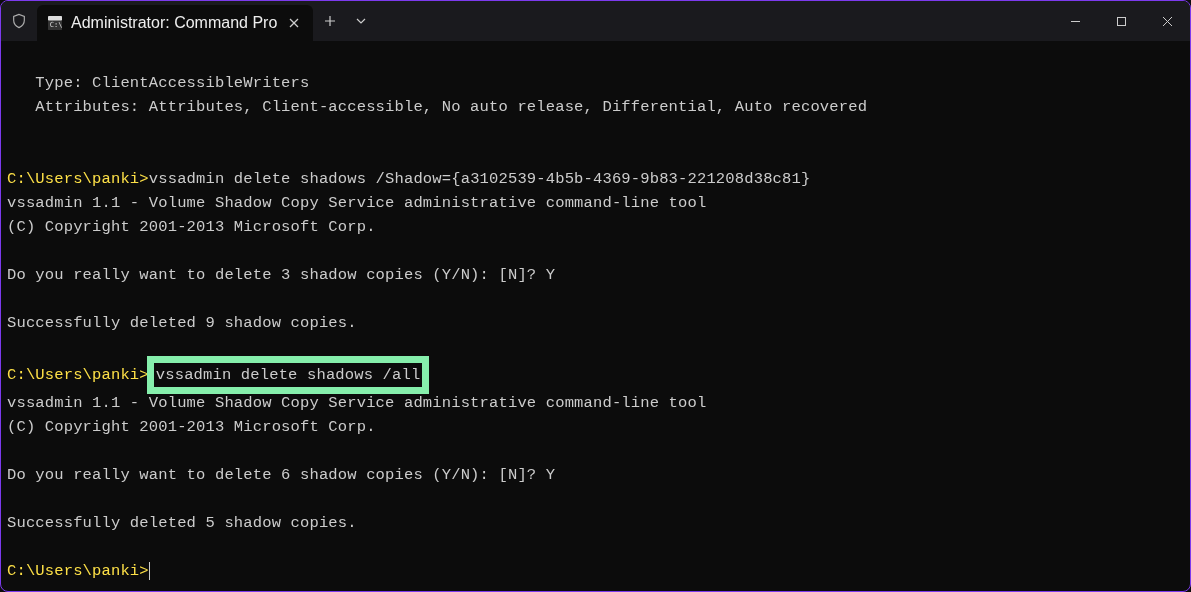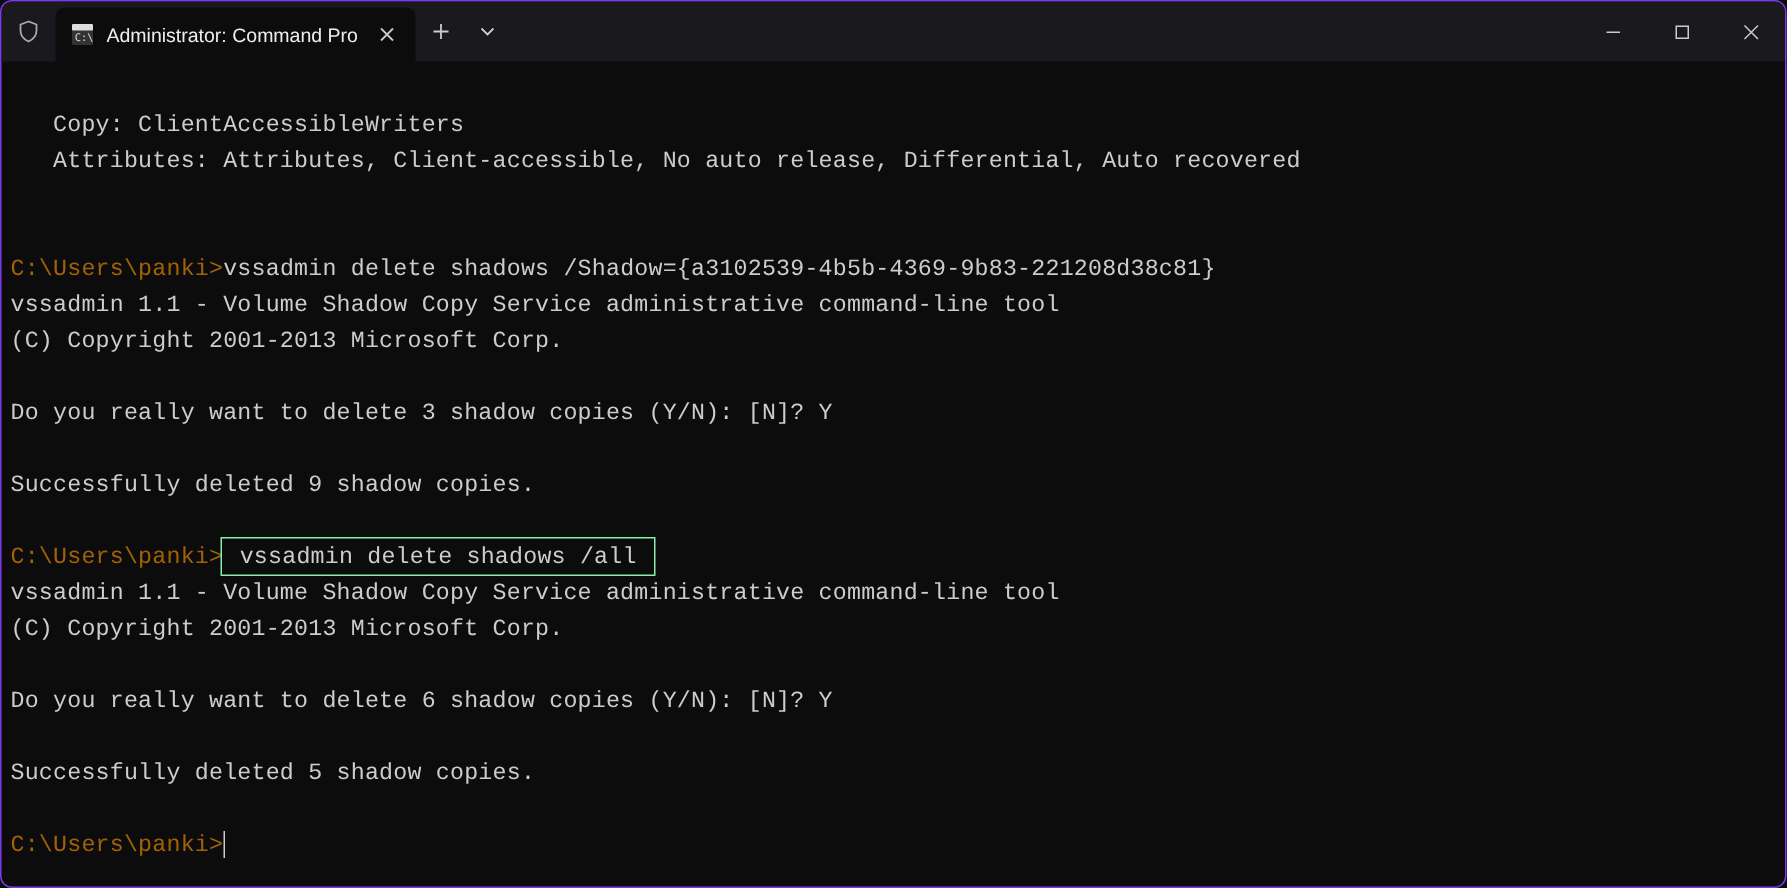--- a/index.html
+++ b/index.html
@@ -40,21 +40,21 @@
     .tab-icon {
       width: 16px;
       height: 16px;
       display: flex;
       align-items: center;
       justify-content: center;
     }
     .tab-title {
       color: #eee;
       font-family: 'Segoe UI', sans-serif;
-      font-size: 13px;
+      font-size: 16px;
       flex: 1;
       white-space: nowrap;
       overflow: hidden;
     }
     .tab-close {
       width: 18px;
       height: 18px;
       display: flex;
       align-items: center;
       justify-content: center;
@@ -92,24 +92,24 @@
       cursor: pointer;
     }
     .terminal {
       padding: 6px 6px;
       color: #cccccc;
       font-size: 15.5px;
       line-height: 24px;
       white-space: pre;
       letter-spacing: 0.15px;
     }
-    .prompt { color: #a16207; }
+    .prompt { color: #fde047; }
     .highlight-box {
-      border: 1px solid #86efac;
-      padding: 0 12px;
+      border: 7px solid #86efac;
+      padding: 0 2px;
       margin: -3px -2px;
       display: inline-block;
     }
     .cursor {
       display: inline-block;
       width: 1px;
       height: 18px;
       background: #ccc;
       vertical-align: middle;
     }
@@ -164,21 +164,21 @@
     <div class="win-btn close">
       <svg width="11" height="11" viewBox="0 0 11 11" stroke="currentColor" stroke-width="1">
         <line x1="1" y1="1" x2="10" y2="10"></line>
           <line x1="10" y1="1" x2="1" y2="10"></line>
       </svg>
     </div>
   </div>
 </div>
 
 <div class="terminal">
-<span>   Copy: ClientAccessibleWriters</span>
+<span>   Type: ClientAccessibleWriters</span>
 <span>   Attributes: Attributes, Client-accessible, No auto release, Differential, Auto recovered</span>
 
 
 <span class="prompt">C:\Users\panki&gt;</span><span>vssadmin delete shadows /Shadow={a3102539-4b5b-4369-9b83-221208d38c81}</span>
 <span>vssadmin 1.1 - Volume Shadow Copy Service administrative command-line tool</span>
 <span>(C) Copyright 2001-2013 Microsoft Corp.</span>
 
 <span>Do you really want to delete 3 shadow copies (Y/N): [N]? Y</span>
 
 <span>Successfully deleted 9 shadow copies.</span>

